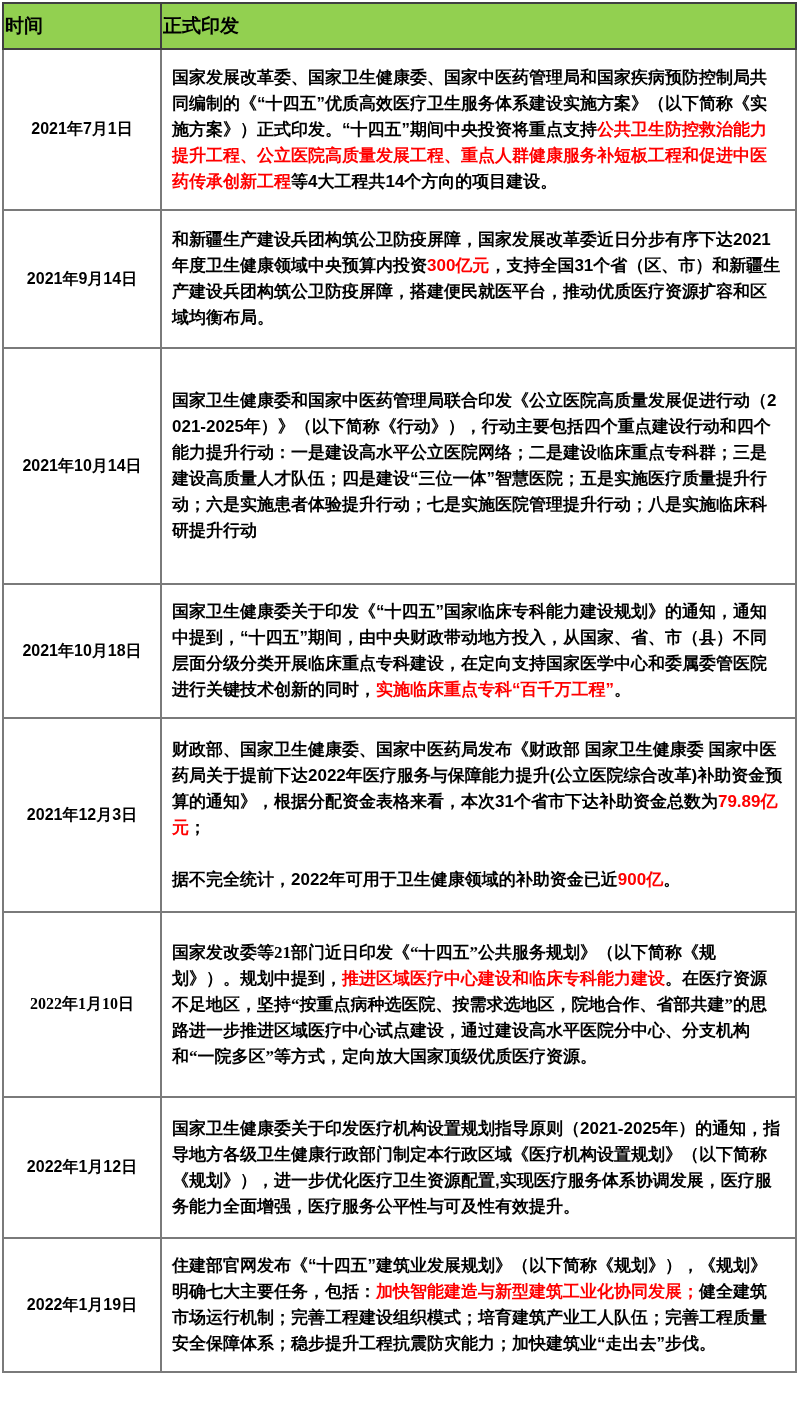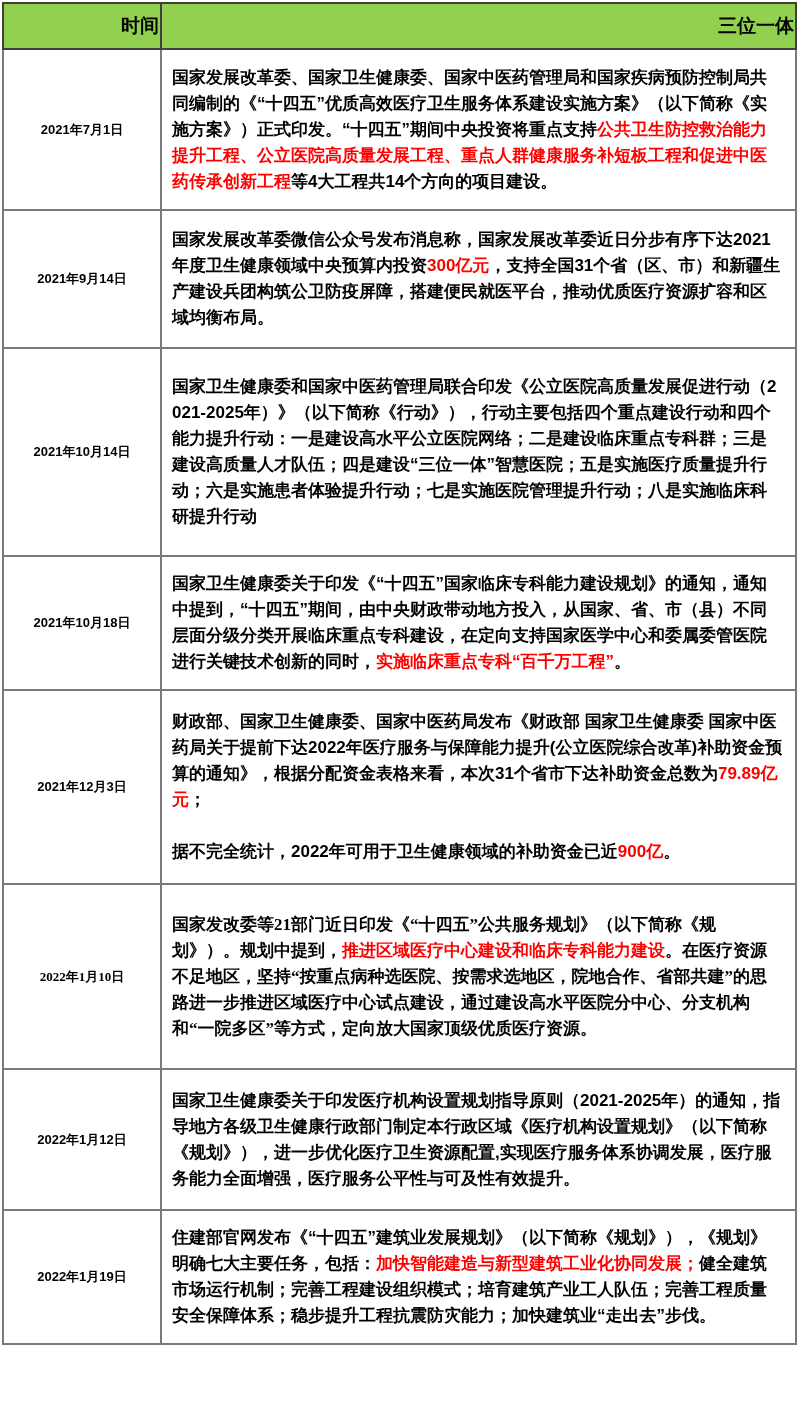--- a/index.html
+++ b/index.html
@@ -34,76 +34,76 @@
   table.policy-table td {
     border: 2px solid var(--border-inner);
     box-sizing: border-box;
     color: var(--text);
   }
   table.policy-table th {
     background: var(--header-bg);
     height: 46px;
     font-size: 19px;
     font-weight: bold;
-    text-align: right;
+    text-align: left;
     vertical-align: middle;
     border-color: var(--border-outer);
   }
   col.time-col { width: 158px; }
   td.date-cell {
     text-align: center;
     vertical-align: middle;
-    font-size: 13px;
+    font-size: 16px;
     font-weight: bold;
     padding: 4px 2px;
   }
   td.content-cell {
     vertical-align: middle;
     font-size: 17px;
     font-weight: bold;
     line-height: 26px;
     padding: 14px 12px 14px 10px;
     white-space: pre-wrap;
     word-break: break-all;
   }
   .seg-red { color: var(--red); }
   .seg-black { color: var(--text); }
   
   tbody tr:nth-child(1) td { height: 161px; }
   tbody tr:nth-child(2) td { height: 138px; }
-  tbody tr:nth-child(3) td { height: 208px; }
+  tbody tr:nth-child(3) td { height: 236px; }
   tbody tr:nth-child(4) td { height: 118px; }
   tbody tr:nth-child(5) td { height: 194px; }
   tbody tr:nth-child(6) td { height: 185px; font-family: Liberation Serif, serif; }
   tbody tr:nth-child(7) td { height: 141px; margin-left: 41px; }
   tbody tr:nth-child(8) td { height: 109px; }
 </style>
 </head>
 <body>
 
 <div class="page">
   <table class="policy-table">
     <colgroup>
       <col class="time-col">
       <col>
     </colgroup>
     <thead>
       <tr>
         <th>时间</th>
-        <th>三位一体</th>
+        <th>正式印发</th>
       </tr>
     </thead>
     <tbody id="table-body">
         <tr>
           <td class="date-cell">2021年7月1日</td>
           <td class="content-cell"><span class="seg-black">国家发展改革委、国家卫生健康委、国家中医药管理局和国家疾病预防控制局共同编制的《“十四五”优质高效医疗卫生服务体系建设实施方案》（以下简称《实施方案》）正式印发。“十四五”期间中央投资将重点支持</span><span class="seg-red">公共卫生防控救治能力提升工程、公立医院高质量发展工程、重点人群健康服务补短板工程和促进中医药传承创新工程</span><span class="seg-black">等4大工程共14个方向的项目建设。</span></td>
         </tr>
         <tr>
           <td class="date-cell">2021年9月14日</td>
-          <td class="content-cell"><span class="seg-black">国家发展改革委微信公众号发布消息称，国家发展改革委近日分步有序下达2021年度卫生健康领域中央预算内投资</span><span class="seg-red">300亿元</span><span class="seg-black">，支持全国31个省（区、市）和新疆生产建设兵团构筑公卫防疫屏障，搭建便民就医平台，推动优质医疗资源扩容和区域均衡布局。</span></td>
+          <td class="content-cell"><span class="seg-black">和新疆生产建设兵团构筑公卫防疫屏障，国家发展改革委近日分步有序下达2021年度卫生健康领域中央预算内投资</span><span class="seg-red">300亿元</span><span class="seg-black">，支持全国31个省（区、市）和新疆生产建设兵团构筑公卫防疫屏障，搭建便民就医平台，推动优质医疗资源扩容和区域均衡布局。</span></td>
         </tr>
         <tr>
           <td class="date-cell">2021年10月14日</td>
           <td class="content-cell"><span class="seg-black">国家卫生健康委和国家中医药管理局联合印发《公立医院高质量发展促进行动（2021-2025年）》（以下简称《行动》），行动主要包括四个重点建设行动和四个能力提升行动：一是建设高水平公立医院网络；二是建设临床重点专科群；三是建设高质量人才队伍；四是建设“三位一体”智慧医院；五是实施医疗质量提升行动；六是实施患者体验提升行动；七是实施医院管理提升行动；八是实施临床科研提升行动</span></td>
         </tr>
         <tr>
           <td class="date-cell">2021年10月18日</td>
           <td class="content-cell"><span class="seg-black">国家卫生健康委关于印发《“十四五”国家临床专科能力建设规划》的通知，通知中提到，“十四五”期间，由中央财政带动地方投入，从国家、省、市（县）不同层面分级分类开展临床重点专科建设，在定向支持国家医学中心和委属委管医院进行关键技术创新的同时，</span><span class="seg-red">实施临床重点专科“百千万工程”</span><span class="seg-black">。</span></td>
         </tr>
         <tr>

